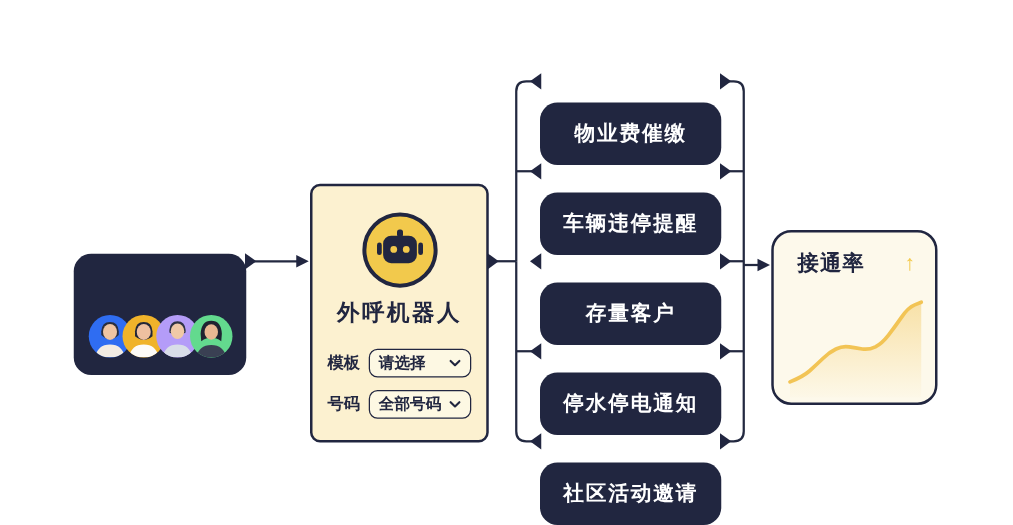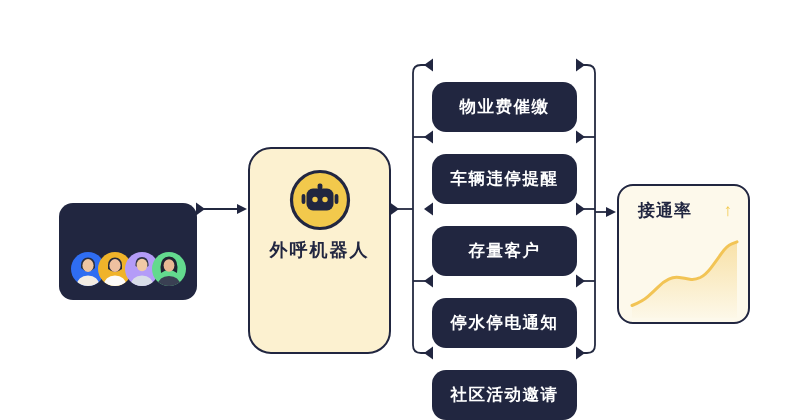--- a/index.html
+++ b/index.html
@@ -20,21 +20,21 @@
   
   .customers{left:59px;top:161px;width:138px;height:97px;background:var(--navy);
     border-radius:14px;color:#fff;text-align:center;}
   .customers .title{margin-top:14px;font-size:17px;font-weight:bold;letter-spacing:2px;}
   .avatar-group{position:absolute;left:0;right:0;top:49px;display:flex;justify-content:center;}
   .avatar{width:34px;height:34px;border-radius:50%;overflow:hidden;flex:0 0 auto;}
   .avatar + .avatar{margin-left:-7px;}
 
   
   .robot{left:248px;top:105px;width:143px;height:207px;background:var(--cream);
-    border:2px solid var(--navy);border-radius:23px;}
+    border:2px solid var(--navy);border-radius:8px;}
   .robot-badge{position:absolute;left:50%;top:20px;transform:translateX(-50%);}
   .robot .title{position:absolute;left:0;right:0;top:89px;text-align:center;
     font-size:18px;font-weight:bold;color:var(--navy);letter-spacing:2px;}
   .field-row{position:absolute;left:12px;right:12px;height:24px;display:flex;align-items:center;gap:7px;}
   .field-row.r1{top:129px;} .field-row.r2{top:162px;}
   .field-label{font-size:13px;font-weight:bold;color:var(--navy);white-space:nowrap;}
   .select{flex:1;height:23px;background:var(--select-bg);border:1.5px solid var(--navy);
     border-radius:7px;display:flex;align-items:center;padding:0 7px;gap:4px;}
   .select .val{flex:1;font-size:12.5px;color:var(--navy);font-weight:bold;white-space:nowrap;}
   .chev{flex:0 0 auto;display:flex;}
@@ -97,21 +97,43 @@
         <rect x="28.6" y="14.5" width="4.8" height="6" rx="2" fill="var(--navy)"></rect>
         <rect x="17.5" y="19.5" width="27" height="22" rx="6.5" fill="var(--navy)"></rect>
         <rect x="12.6" y="25" width="3.8" height="10" rx="1.9" fill="var(--navy)"></rect>
         <rect x="45.6" y="25" width="3.8" height="10" rx="1.9" fill="var(--navy)"></rect>
         <circle cx="26" cy="30.5" r="2.7" fill="var(--yellow)"></circle>
         <circle cx="36" cy="30.5" r="2.7" fill="var(--yellow)"></circle>
       </svg>
     </div>
     <div class="title">外呼机器人</div>
 
-
+    <div class="field-row r1">
+      <span class="field-label">模板</span>
+      <div class="select">
+        <span class="val">请选择</span>
+        <span class="chev">
+          <svg width="10" height="7" viewBox="0 0 10 7">
+              <path d="M1.5 1.8 L5 5.2 L8.5 1.8" fill="none" stroke="var(--navy)" stroke-width="1.7" stroke-linecap="round" stroke-linejoin="round"></path>
+            </svg>
+        </span>
+      </div>
+    </div>
+
+    <div class="field-row r2">
+      <span class="field-label">号码</span>
+      <div class="select">
+        <span class="val">全部号码</span>
+        <span class="chev">
+          <svg width="10" height="7" viewBox="0 0 10 7">
+              <path d="M1.5 1.8 L5 5.2 L8.5 1.8" fill="none" stroke="var(--navy)" stroke-width="1.7" stroke-linecap="round" stroke-linejoin="round"></path>
+            </svg>
+        </span>
+      </div>
+    </div>
   </div>
 
   <div class="node task" style="top:40px">
       <span>物业费催缴</span>
     </div>
   <div class="node task" style="top:112px">
       <span>车辆违停提醒</span>
     </div>
   <div class="node task" style="top:184px">
       <span>存量客户</span>

